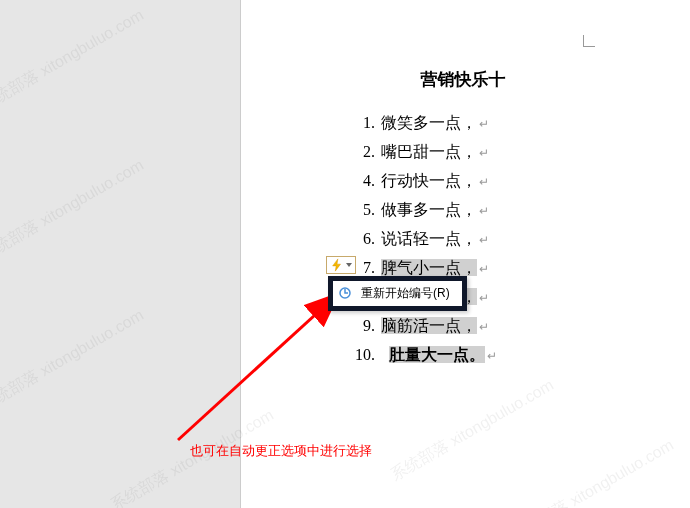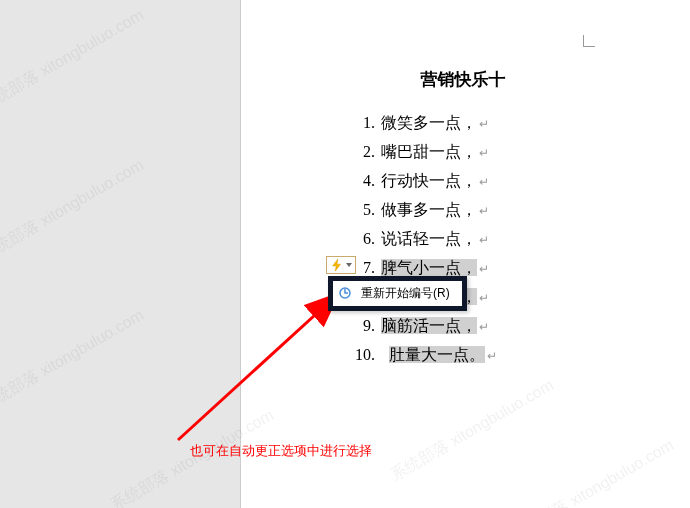--- a/index.html
+++ b/index.html
@@ -76,21 +76,21 @@
     }
     .para-mark {
       color: #999;
       font-size: 12px;
       margin-left: 2px;
     }
     .highlighted .list-text-inner {
       background: #d0d0d0;
     }
     .item-10 .list-num { font-weight: normal; }
-    .item-10 .list-text-inner { font-weight: normal; }
+    .item-10 .list-text-inner { font-weight: bold; }
     .smart-tag {
       position: absolute;
       left: 326px;
       top: 256px;
       width: 30px;
       height: 18px;
       background: #fff;
       border: 1px solid #c7a96b;
       display: flex;
       align-items: center;

